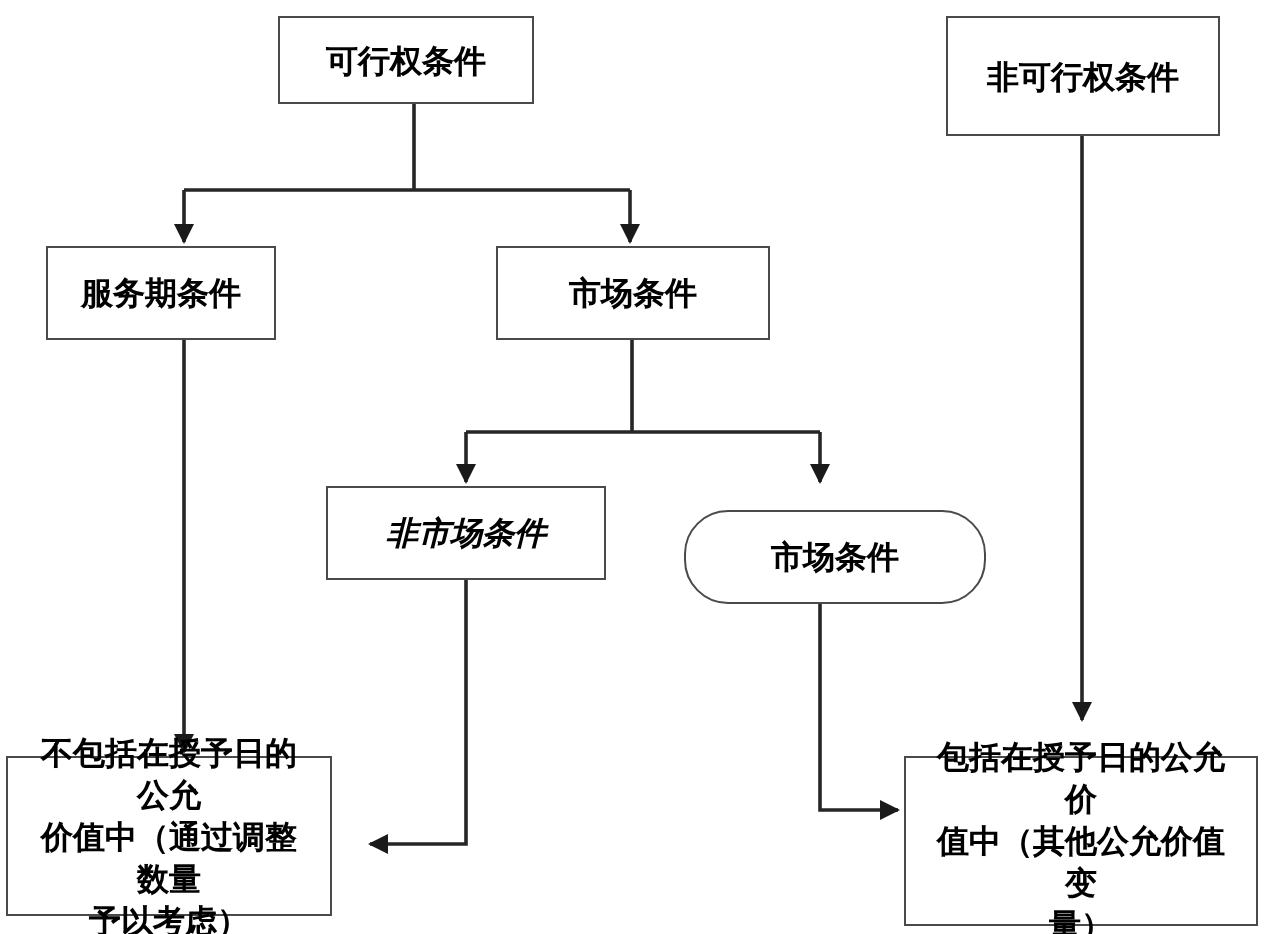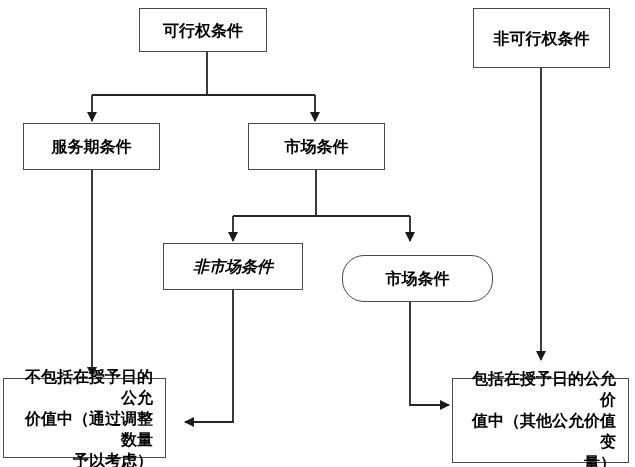--- a/index.html
+++ b/index.html
@@ -23,31 +23,31 @@
     height: 467px;
   }
   .node {
     position: absolute;
     box-sizing: border-box;
     border: 1.5px solid #4a4a4a;
     background: #ffffff;
     display: flex;
     align-items: center;
     justify-content: center;
-    text-align: right;
+    text-align: center;
     font-weight: bold;
     font-size: 16px;
     line-height: 21px;
     color: #000000;
     white-space: pre-line;
     padding: 2px 12px;
   }
   .n-vesting     { left: 139px; top: 8px;   width: 128px; height: 44px; }
   .n-nonvesting  { left: 473px; top: 8px;   width: 137px; height: 60px; }
-  .n-service     { left: 23px;  top: 123px; width: 137px; height: 47px; }
+  .n-service     { left: 23px;  top: 123px; width: 115px; height: 47px; }
   .n-performance { left: 248px; top: 123px; width: 137px; height: 47px; }
   .n-nonmarket   { left: 163px; top: 243px; width: 140px; height: 47px; font-style: italic; }
   .n-market      { left: 342px; top: 255px; width: 151px; height: 47px; border-radius: 22px; }
   .n-excluded    { left: 3px;   top: 378px; width: 163px; height: 80px; }
   .n-included    { left: 452px; top: 378px; width: 177px; height: 85px; }
 </style>
 </head>
 <body>
 
 <div class="canvas">

